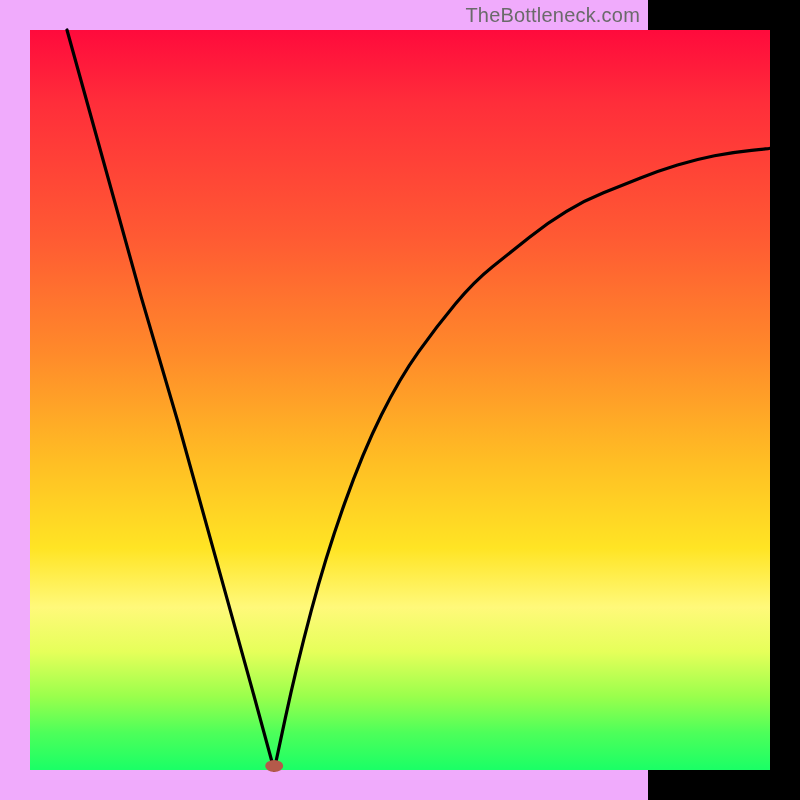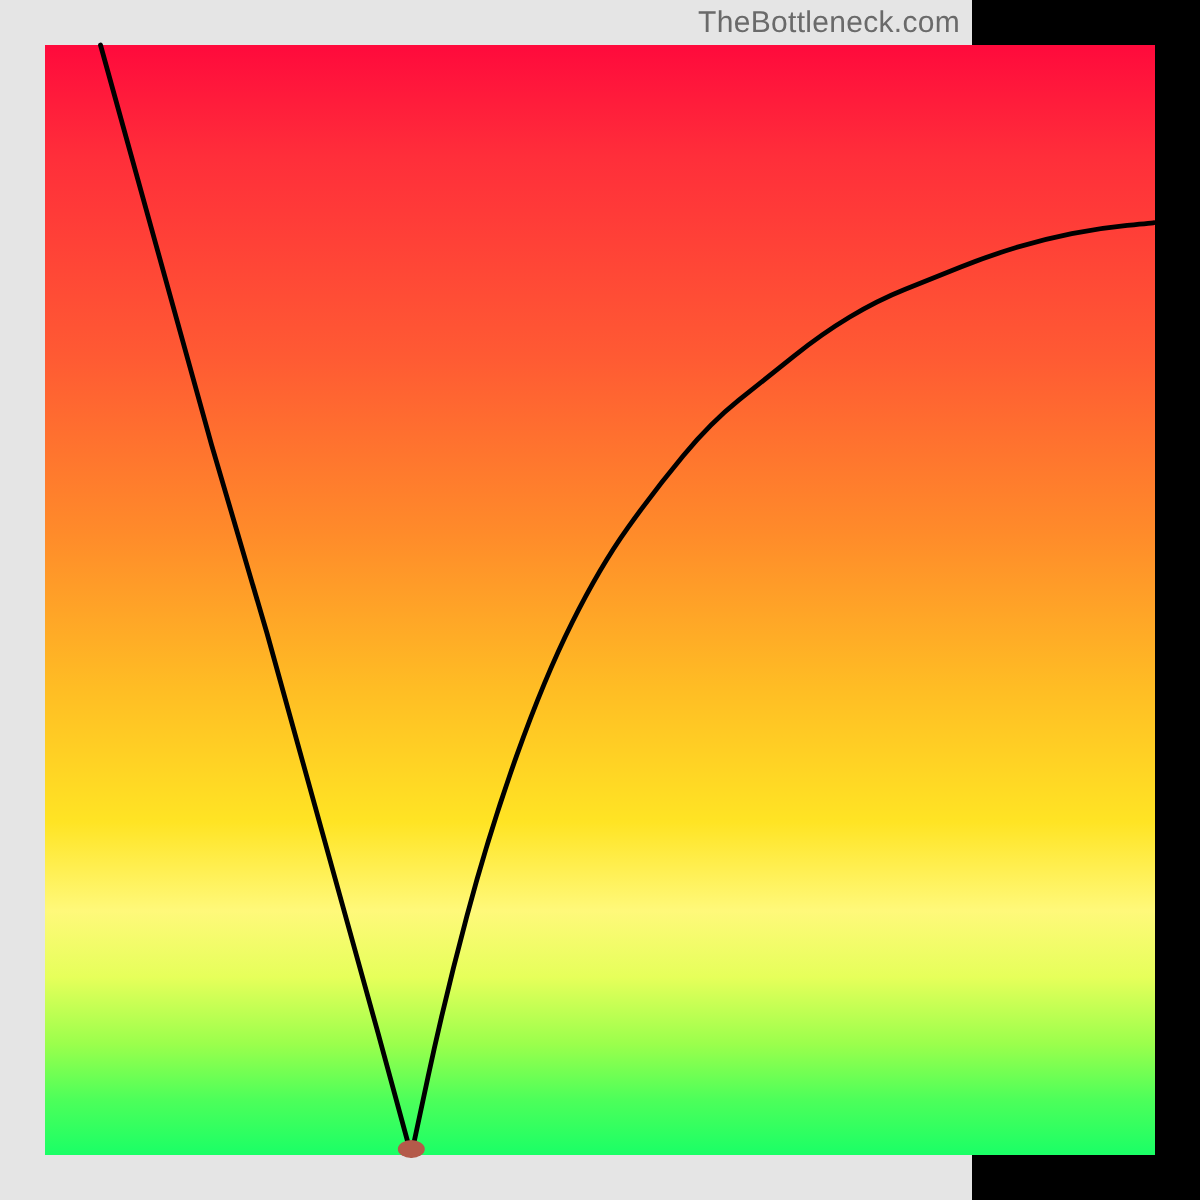--- a/index.html
+++ b/index.html
@@ -10,21 +10,21 @@
     overflow: hidden;
     background: #000;
     font-family: Arial, Helvetica, sans-serif;
   }
   .frame {
     position: absolute;
     left: 0;
     top: 0;
     width: 648px;
     height: 800px;
-    background: #e5e5e5;
+    background: #f0abfc;
   }
   .watermark {
     position: absolute;
     top: 4px;
     right: 8px;
     color: #6a6a6a;
     font-size: 20px;
     font-weight: 500;
     letter-spacing: 0.2px;
     user-select: none;

